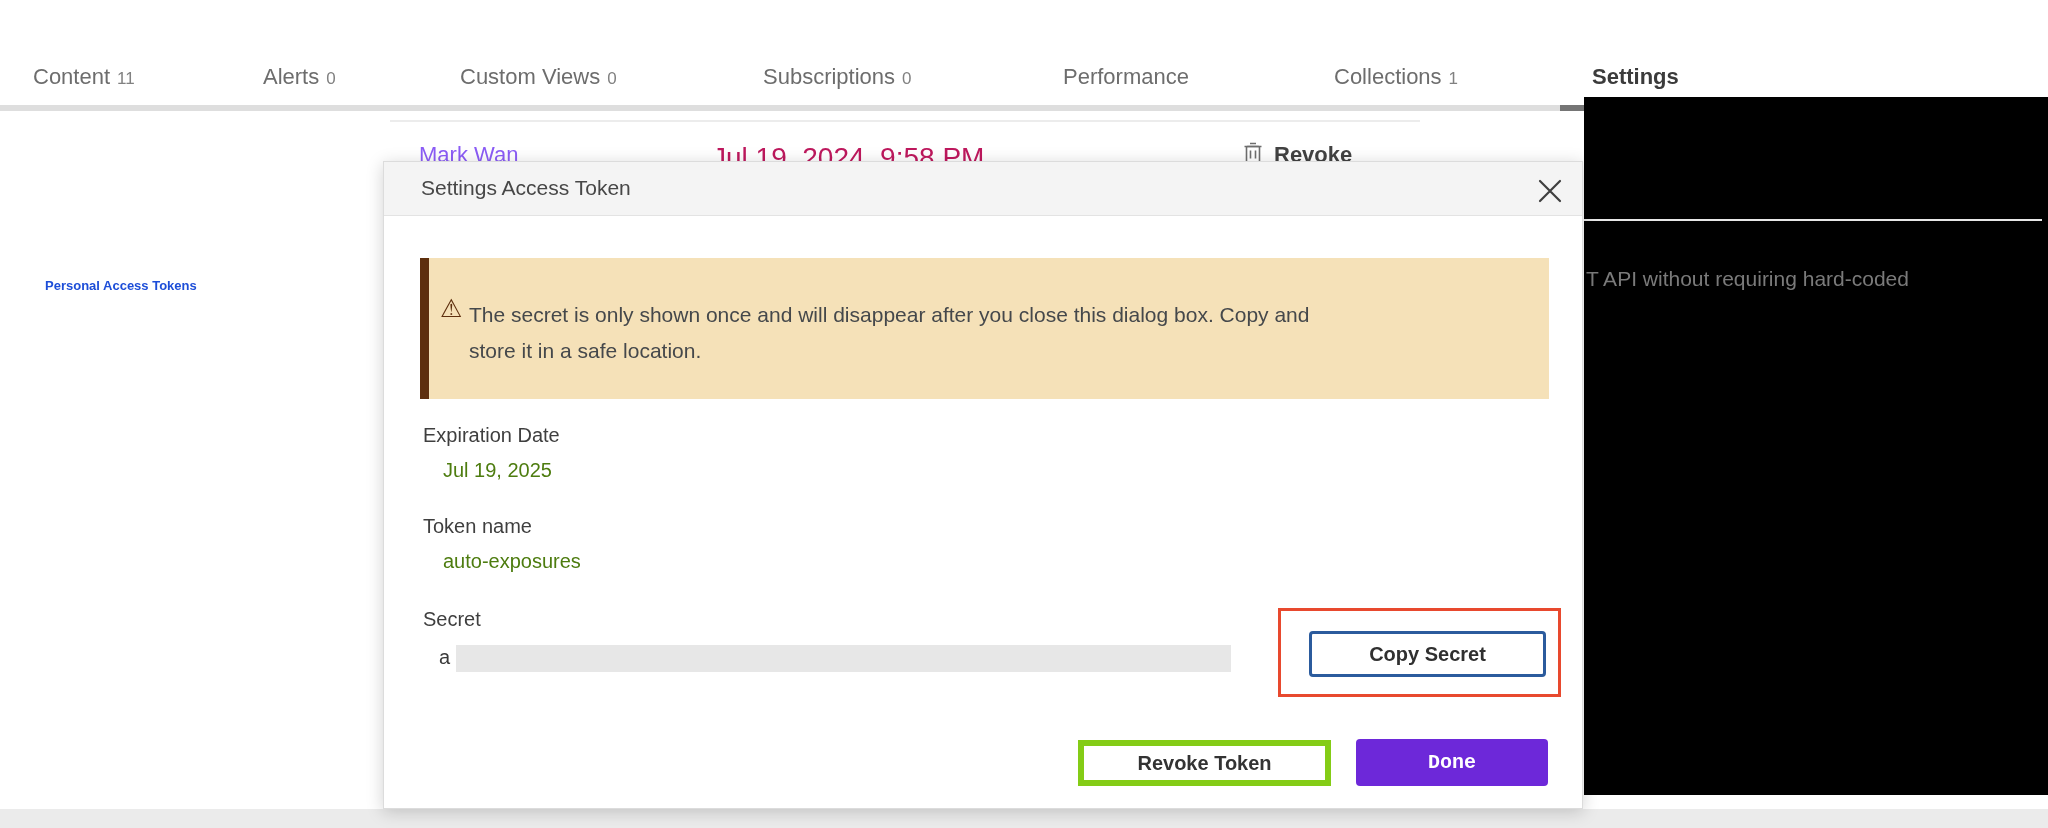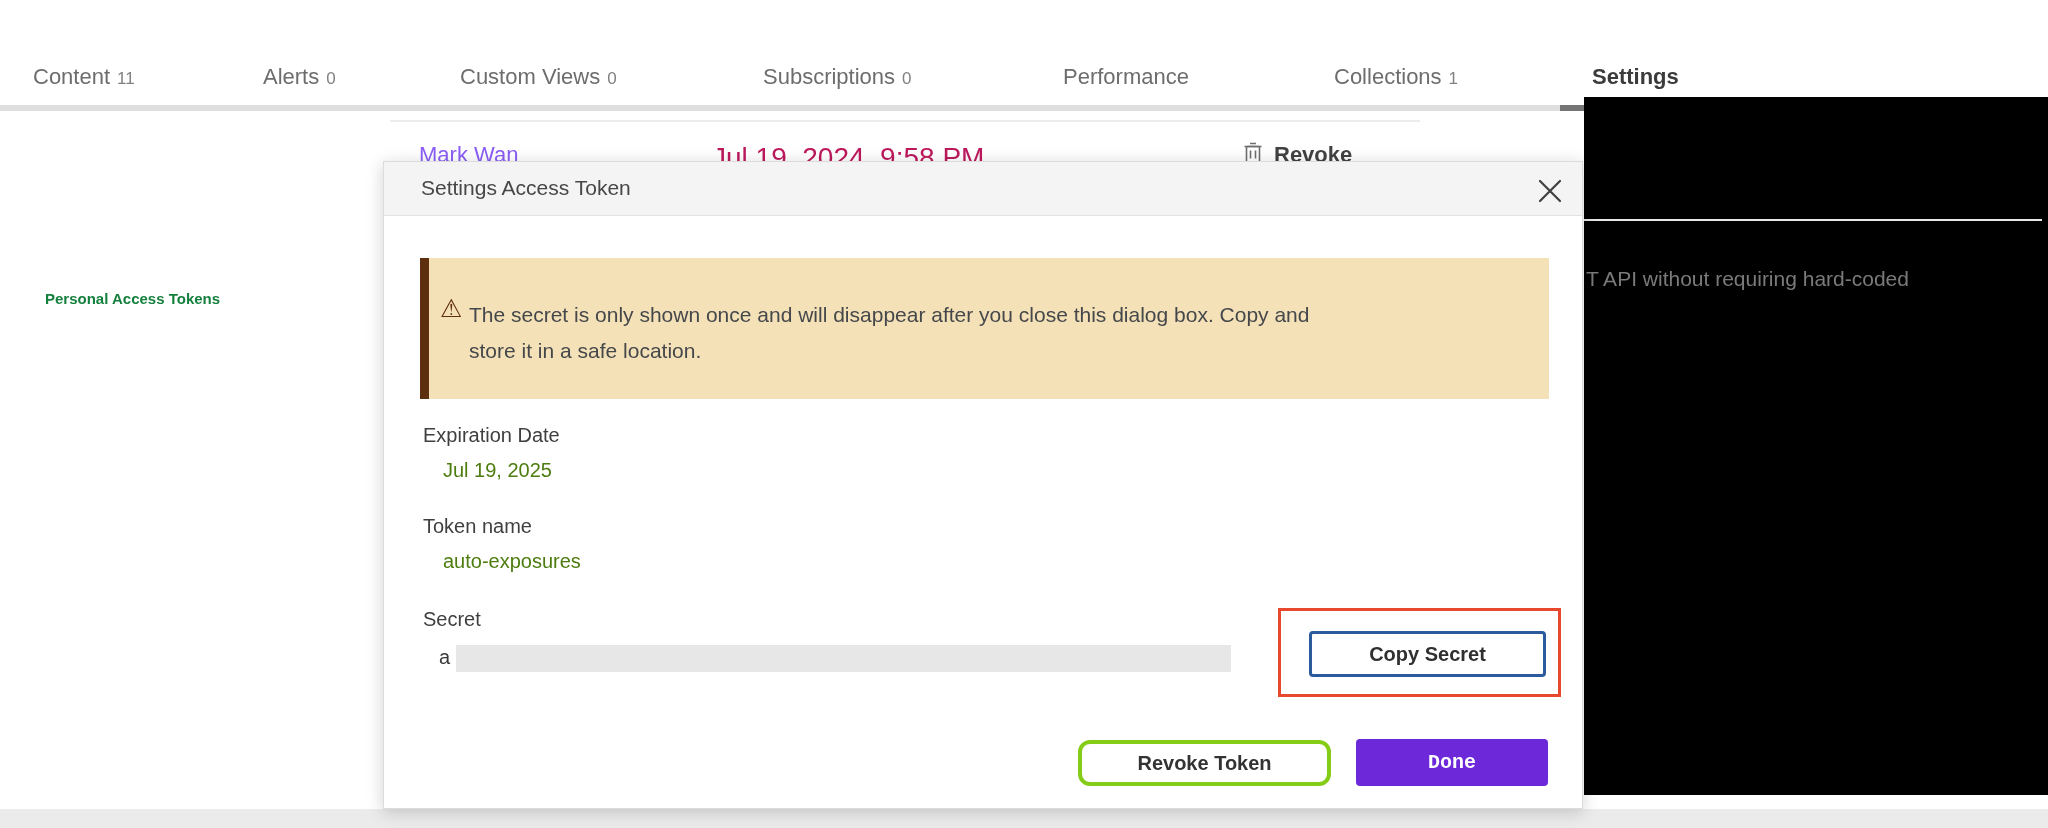--- a/index.html
+++ b/index.html
@@ -22,21 +22,21 @@
   .tabline{position:absolute;top:105px;height:6px}
   .tabline.a{left:0;width:1560px;background:#dedede}
   .tabline.b{left:1560px;width:193px;background:#757575}
   .tabline.c{left:1753px;width:295px;background:#f0f0f0}
   
   .bg-divider1{position:absolute;left:390px;top:120px;width:1030px;height:2px;background:#ececec}
   .bg-row-user{position:absolute;left:419px;top:142px;font-size:22px;color:#8b5cf6}
   .bg-row-time{position:absolute;left:712px;top:142px;font-size:28px;color:#be185d}
   .bg-trash{position:absolute;left:1243px;top:141px}
   .bg-row-action{position:absolute;left:1274px;top:142px;font-size:22px;font-weight:bold;color:#424242;cursor:pointer}
-  .section-label{position:absolute;left:45px;top:290px;font-size:15px;font-weight:bold;color:#15803d}
+  .section-label{position:absolute;left:45px;top:278px;font-size:13px;font-weight:bold;color:#1d4ed8}
   .right-panel{position:absolute;left:1584px;top:97px;width:464px;height:698px;background:#000000}
   .right-divider{position:absolute;left:0;top:122px;width:458px;height:2px;background:#e7e7e7}
   .right-text{position:absolute;left:2px;top:170px;font-size:21px;color:#7a7a7a;white-space:nowrap}
   .bottom-strip{position:absolute;left:0;top:809px;width:2048px;height:19px;background:#ebebeb}
   
   .modal{position:absolute;left:383px;top:161px;width:1200px;height:648px;background:#fff;
          border:1px solid #dcdcdc;box-shadow:0 3px 16px rgba(0,0,0,.18)}
   .modal-header{position:absolute;left:0;top:0;width:100%;height:54px;background:#f4f4f4;border-bottom:1px solid #e3e3e3}
   .modal-title{position:absolute;left:37px;top:14px;font-size:21px;color:#474747}
   .close-btn{position:absolute;left:1150px;top:13px;width:32px;height:32px;cursor:pointer;
@@ -55,21 +55,21 @@
   #secret-label{top:446px}
   #secret-a{position:absolute;left:55px;top:484px;font-size:20px;color:#3a3a3a}
   .secret-bar{position:absolute;left:72px;top:483px;width:775px;height:27px;background:#e7e7e7}
   
   .copy-btn{position:absolute;left:925px;top:469px;width:237px;height:46px;background:#fff;
             border:3px solid #2b5b9d;border-radius:4px;font-size:20px;font-weight:bold;color:#303030;
             display:flex;align-items:center;justify-content:center;cursor:pointer;
             font-family:"Liberation Sans",sans-serif}
   .red-annotation{position:absolute;left:894px;top:446px;width:283px;height:89px;border:3px solid #e8492e;pointer-events:none}
   .revoke-btn{position:absolute;left:694px;top:578px;width:253px;height:46px;background:#fff;
-              border:4px solid #84cc16;border-radius:12px;font-size:20px;font-weight:bold;color:#333;
+              border:6px solid #84cc16;border-radius:0;font-size:20px;font-weight:bold;color:#333;
               display:flex;align-items:center;justify-content:center;cursor:pointer;
               font-family:"Liberation Sans",sans-serif}
   .done-btn{position:absolute;left:972px;top:577px;width:192px;height:47px;background:#6d28d9;
             border:none;border-radius:4px;font-size:20px;font-weight:bold;color:#fff;
             display:flex;align-items:center;justify-content:center;cursor:pointer;
             font-family:Liberation Mono, monospace}
 </style>
 </head>
 <body>
 

